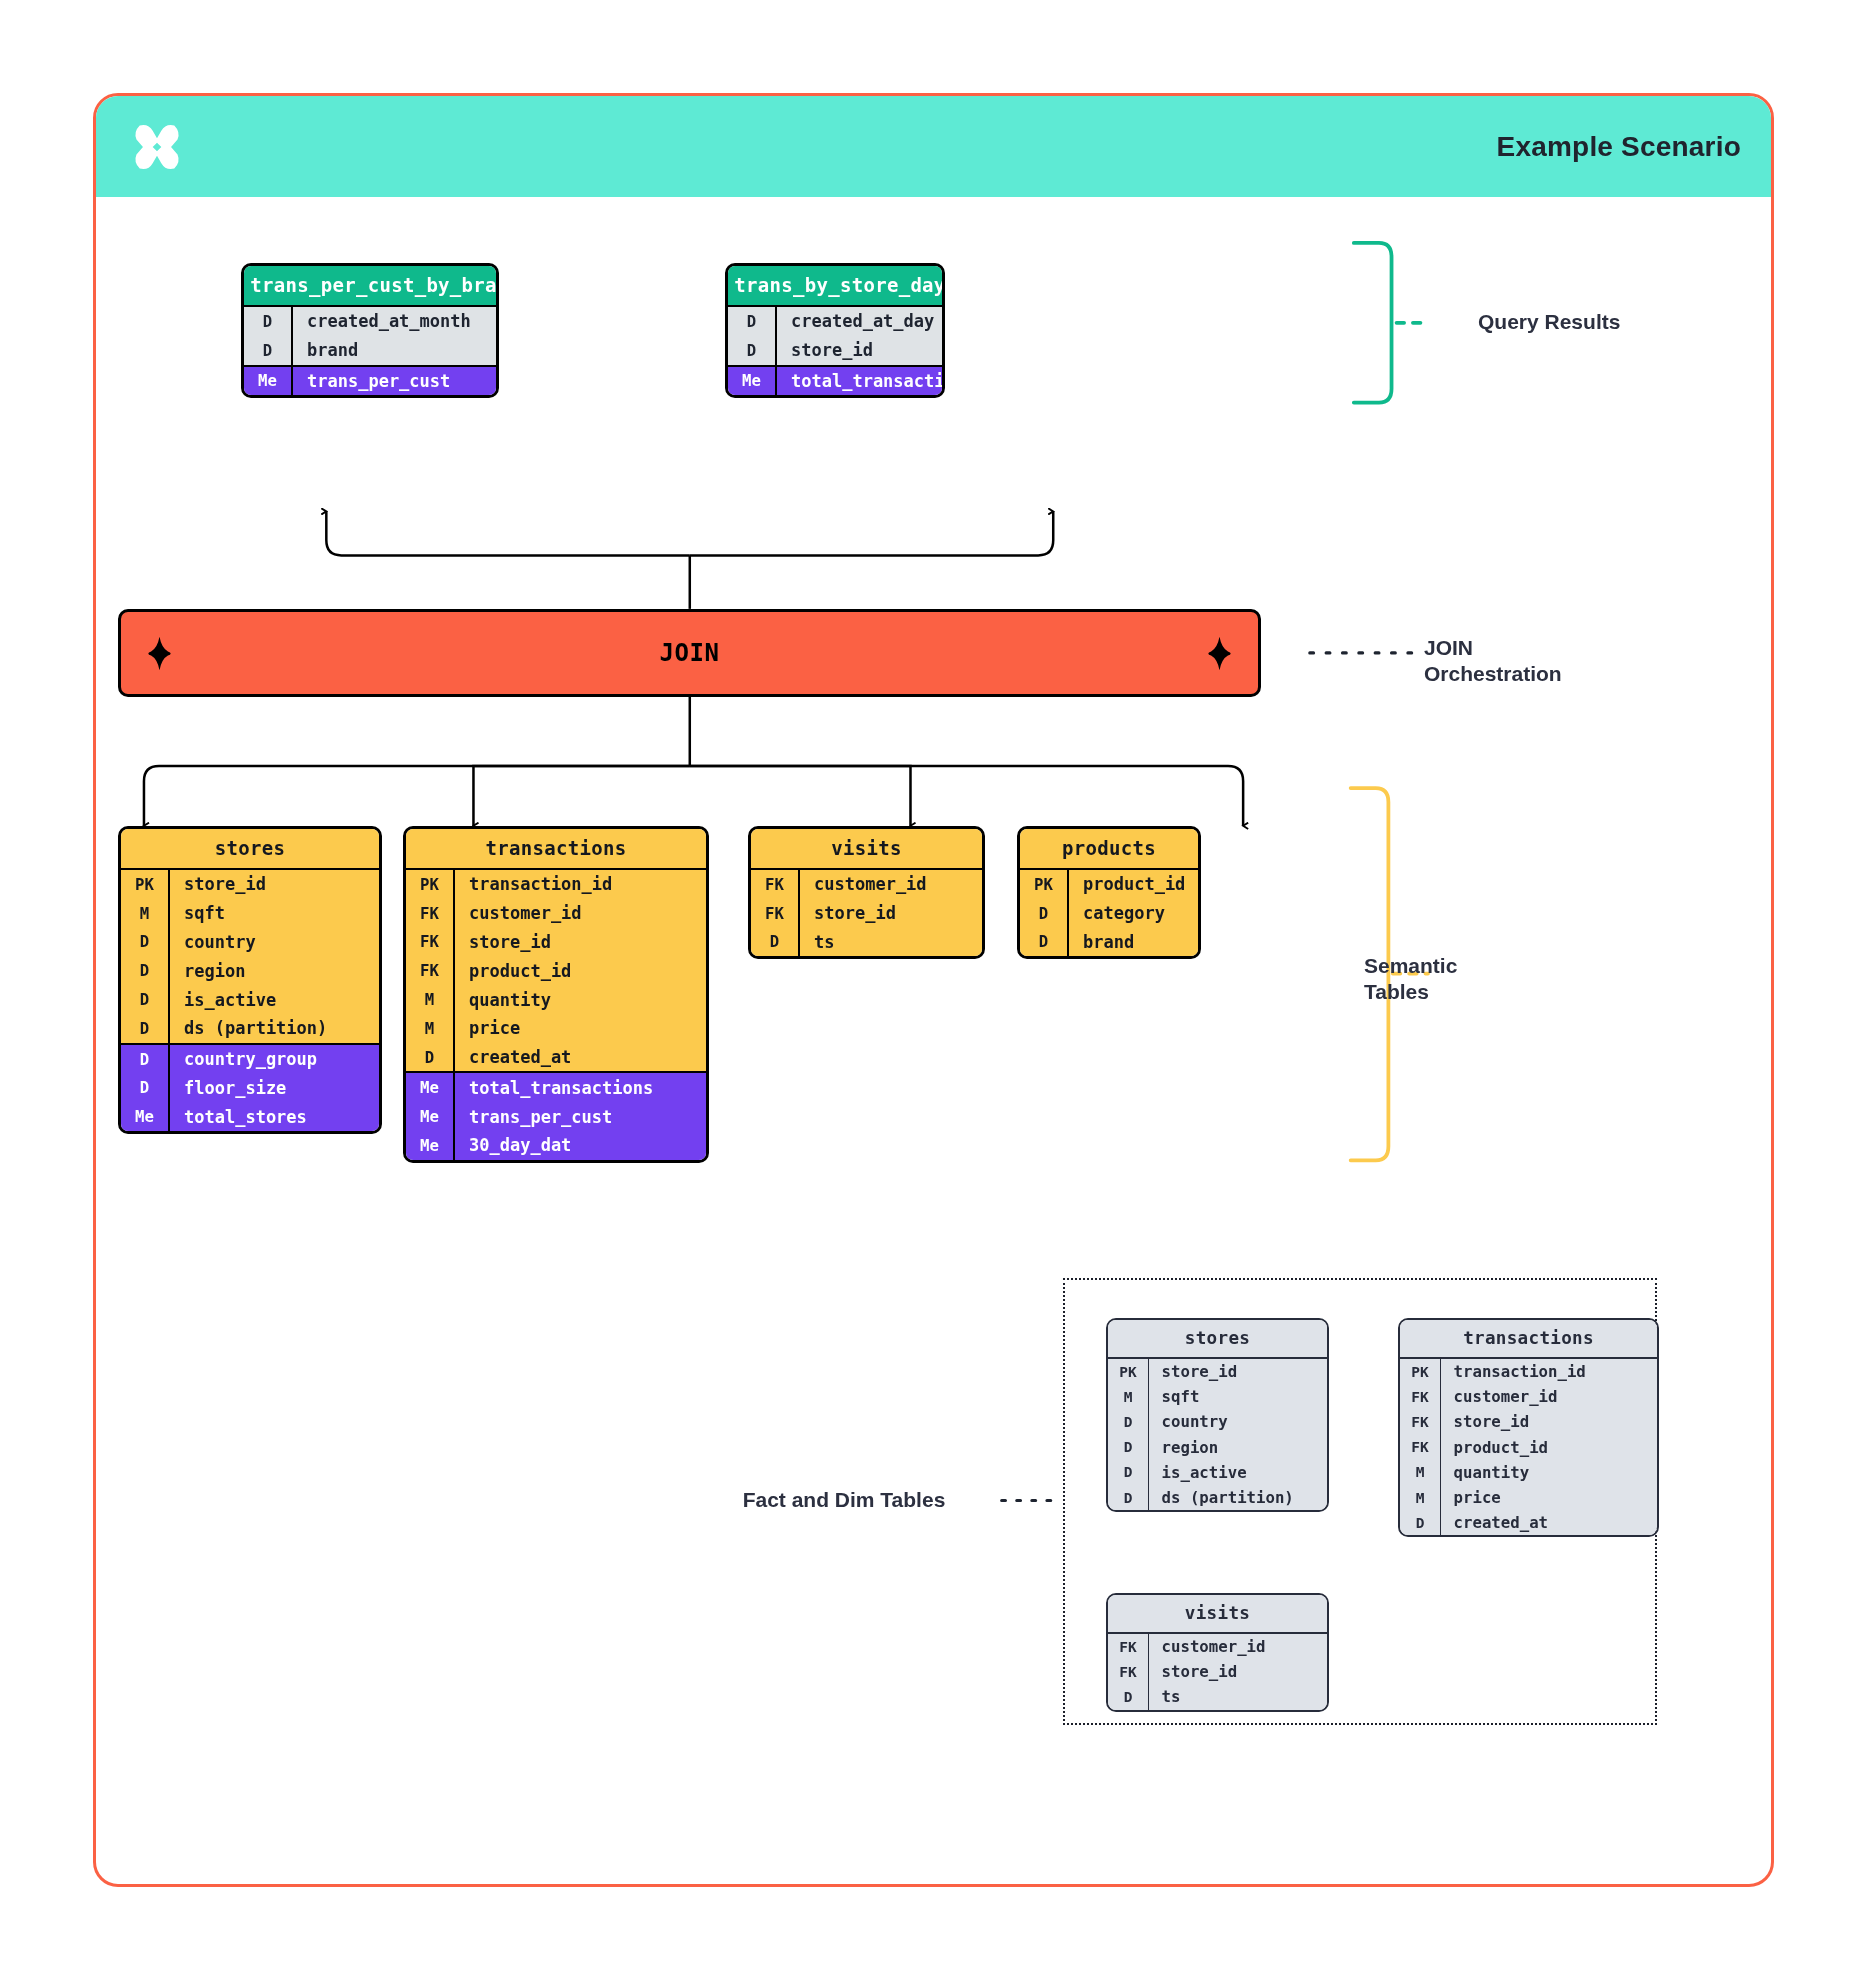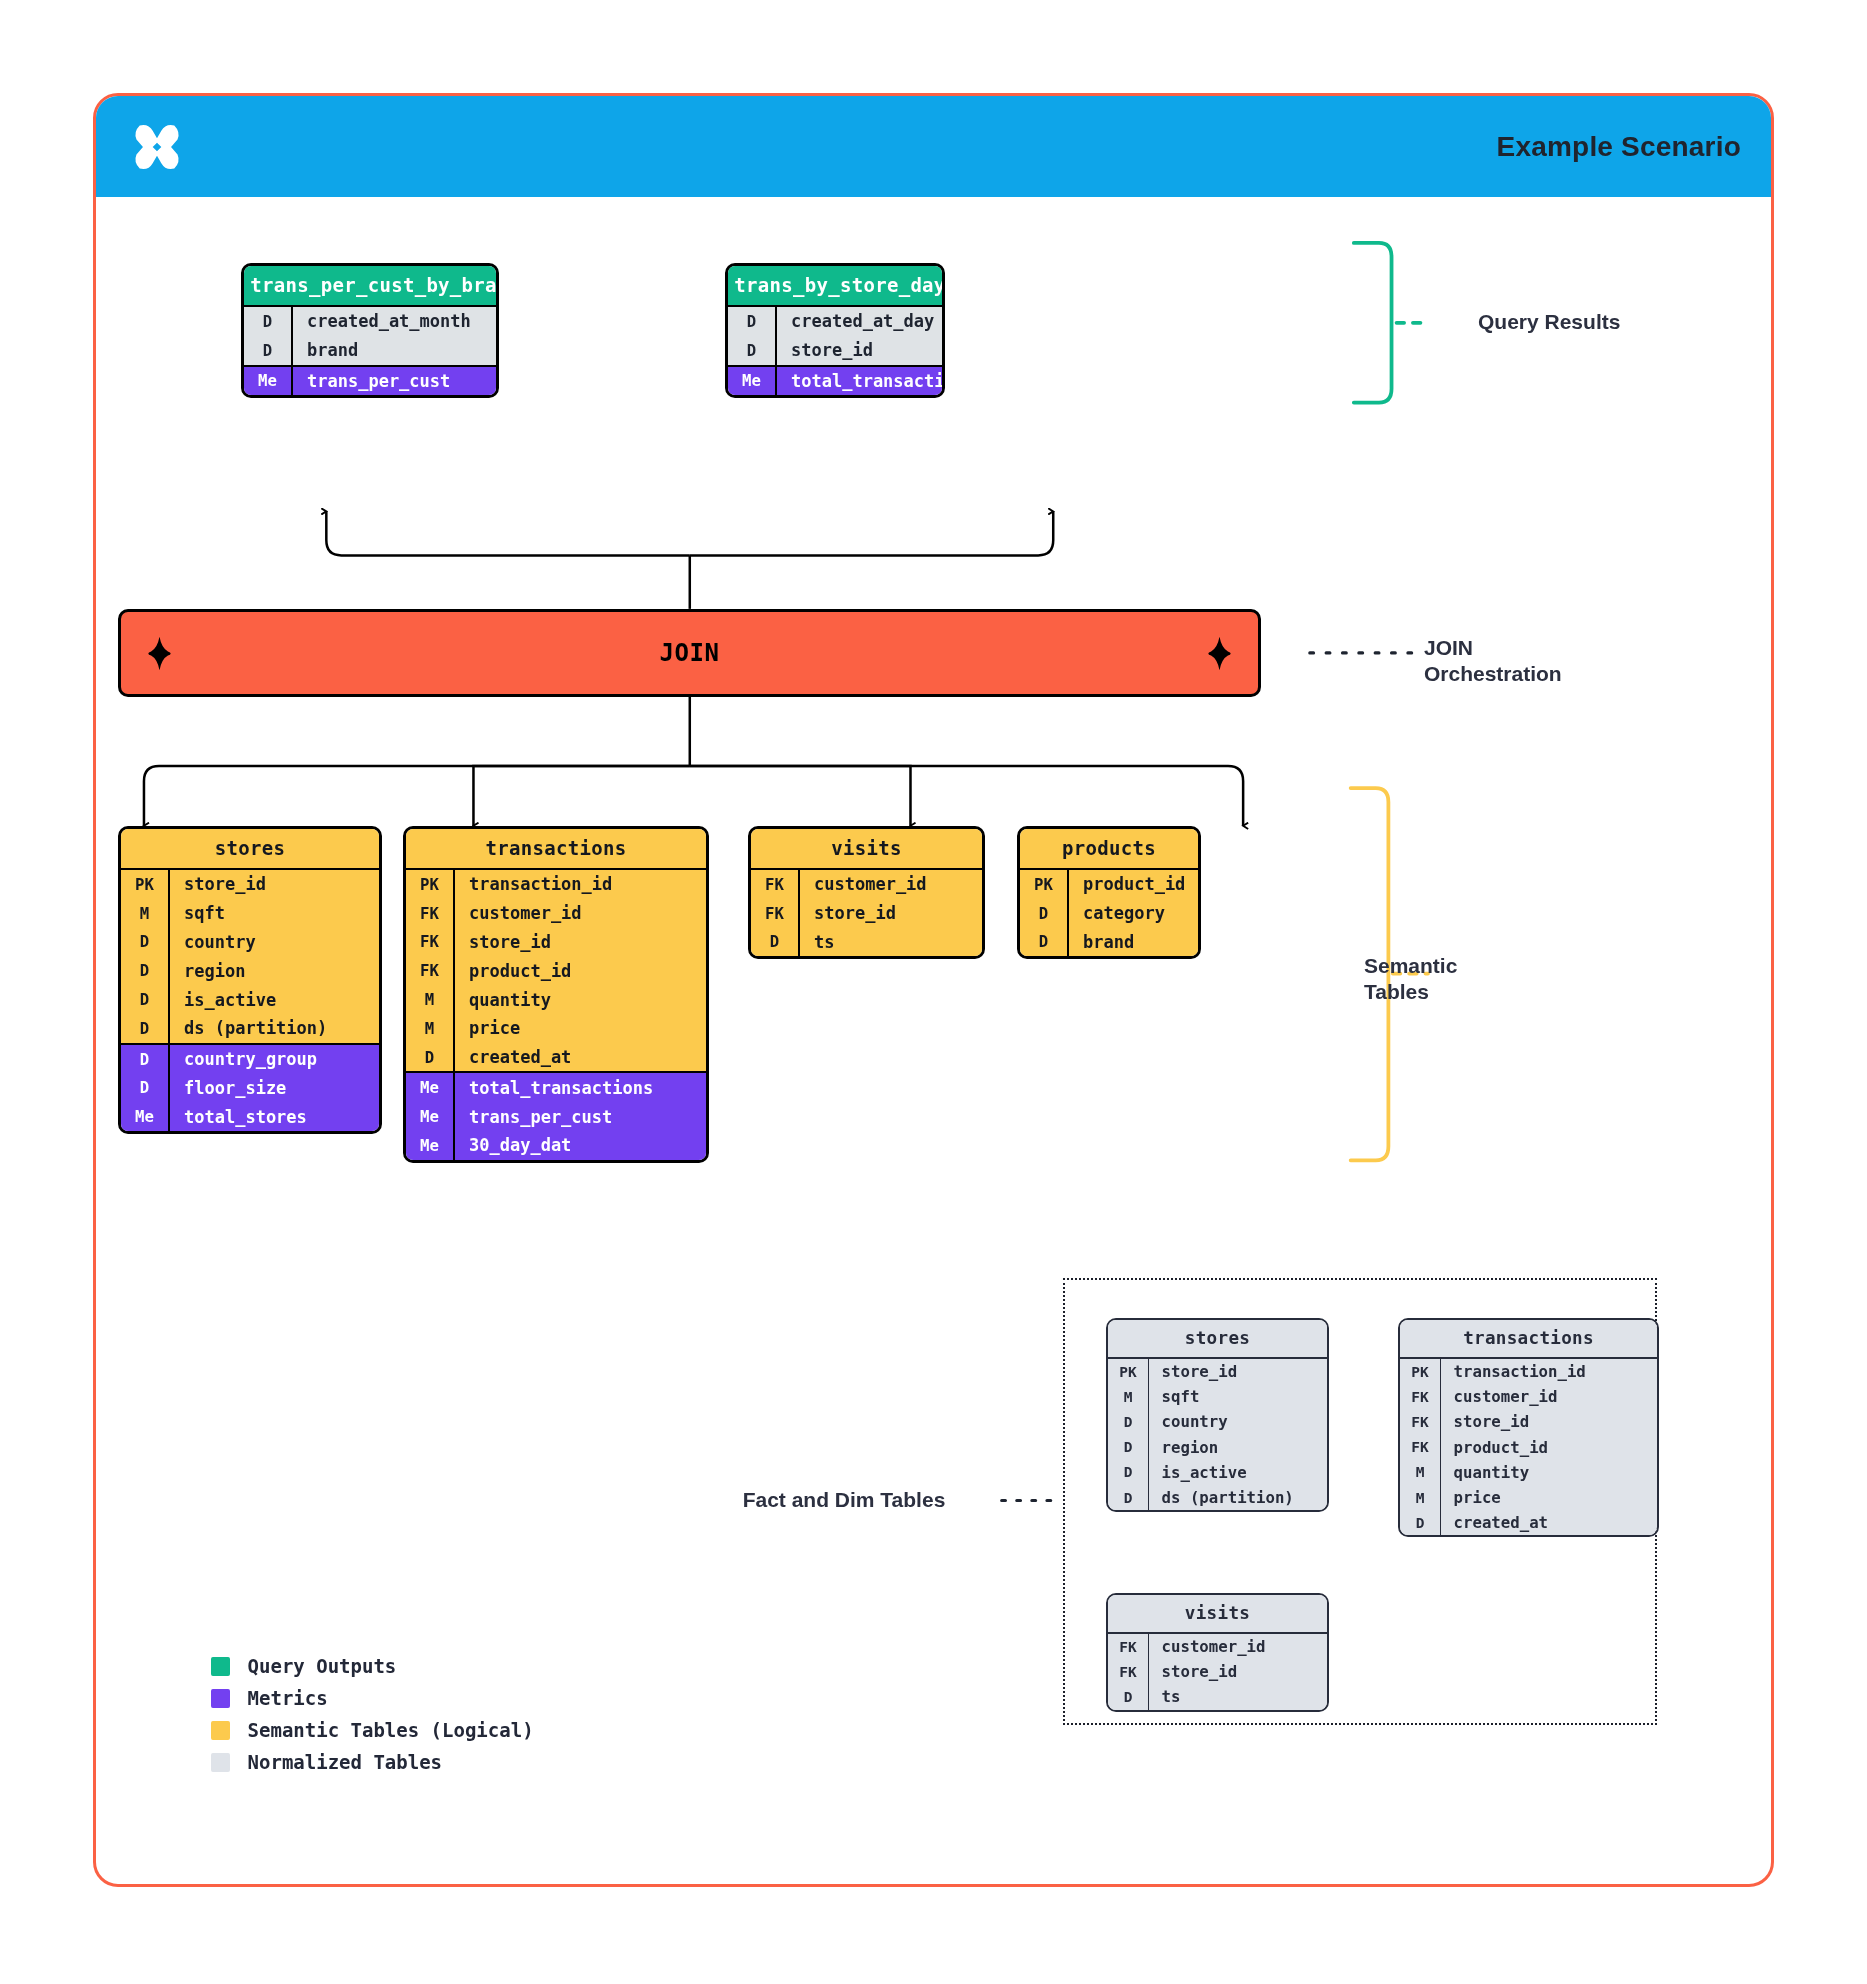--- a/index.html
+++ b/index.html
@@ -6,21 +6,21 @@
   body{width:1868px;height:1985px;position:relative;font-family:"Liberation Sans",sans-serif;}
 
   
   #card{
     position:absolute;left:93px;top:93px;width:1681px;height:1794px;
     border:3.8px solid #FB6144;border-radius:25px;box-sizing:border-box;
     background:#fff;overflow:hidden;
   }
   #header{
     position:absolute;left:0;top:0;width:100%;height:101px;
-    background:#0ea5e9;display:flex;align-items:center;justify-content:space-between;
+    background:#5eead4;display:flex;align-items:center;justify-content:space-between;
     box-sizing:border-box;padding:0 30px 0 34px;
   }
   #logo{width:54px;height:54px;flex:0 0 auto;}
   #header-title{
     color:#20242E;font-size:28px;font-weight:bold;letter-spacing:0.2px;
     font-family:"Liberation Sans",sans-serif;
   }
 
   
   #canvas{position:absolute;left:0;top:101px;width:1673px;height:1689px;}
@@ -425,34 +425,16 @@
             </div>
         </div>
       </div>
 
     </div>
 
     <div class="annot" style="left:597px;top:1290px;text-align:center;width:302px;">
       <span>Fact and Dim Tables</span>
     </div>
 
-    <div id="legend">
-      <div class="lg-row">
-        <span class="lg-sw" style="background:#0FB98C;"></span>
-        <span class="lg-tx">Query Outputs</span>
-      </div>
-      <div class="lg-row">
-        <span class="lg-sw" style="background:#7340F0;"></span>
-        <span class="lg-tx">Metrics</span>
-      </div>
-      <div class="lg-row">
-        <span class="lg-sw" style="background:#FCCA4D;"></span>
-        <span class="lg-tx">Semantic Tables (Logical)</span>
-      </div>
-      <div class="lg-row">
-        <span class="lg-sw" style="background:#DFE3E9;"></span>
-        <span class="lg-tx">Normalized Tables</span>
-      </div>
-    </div>
 
   </div>
 </div>
 
 
 </body></html>

